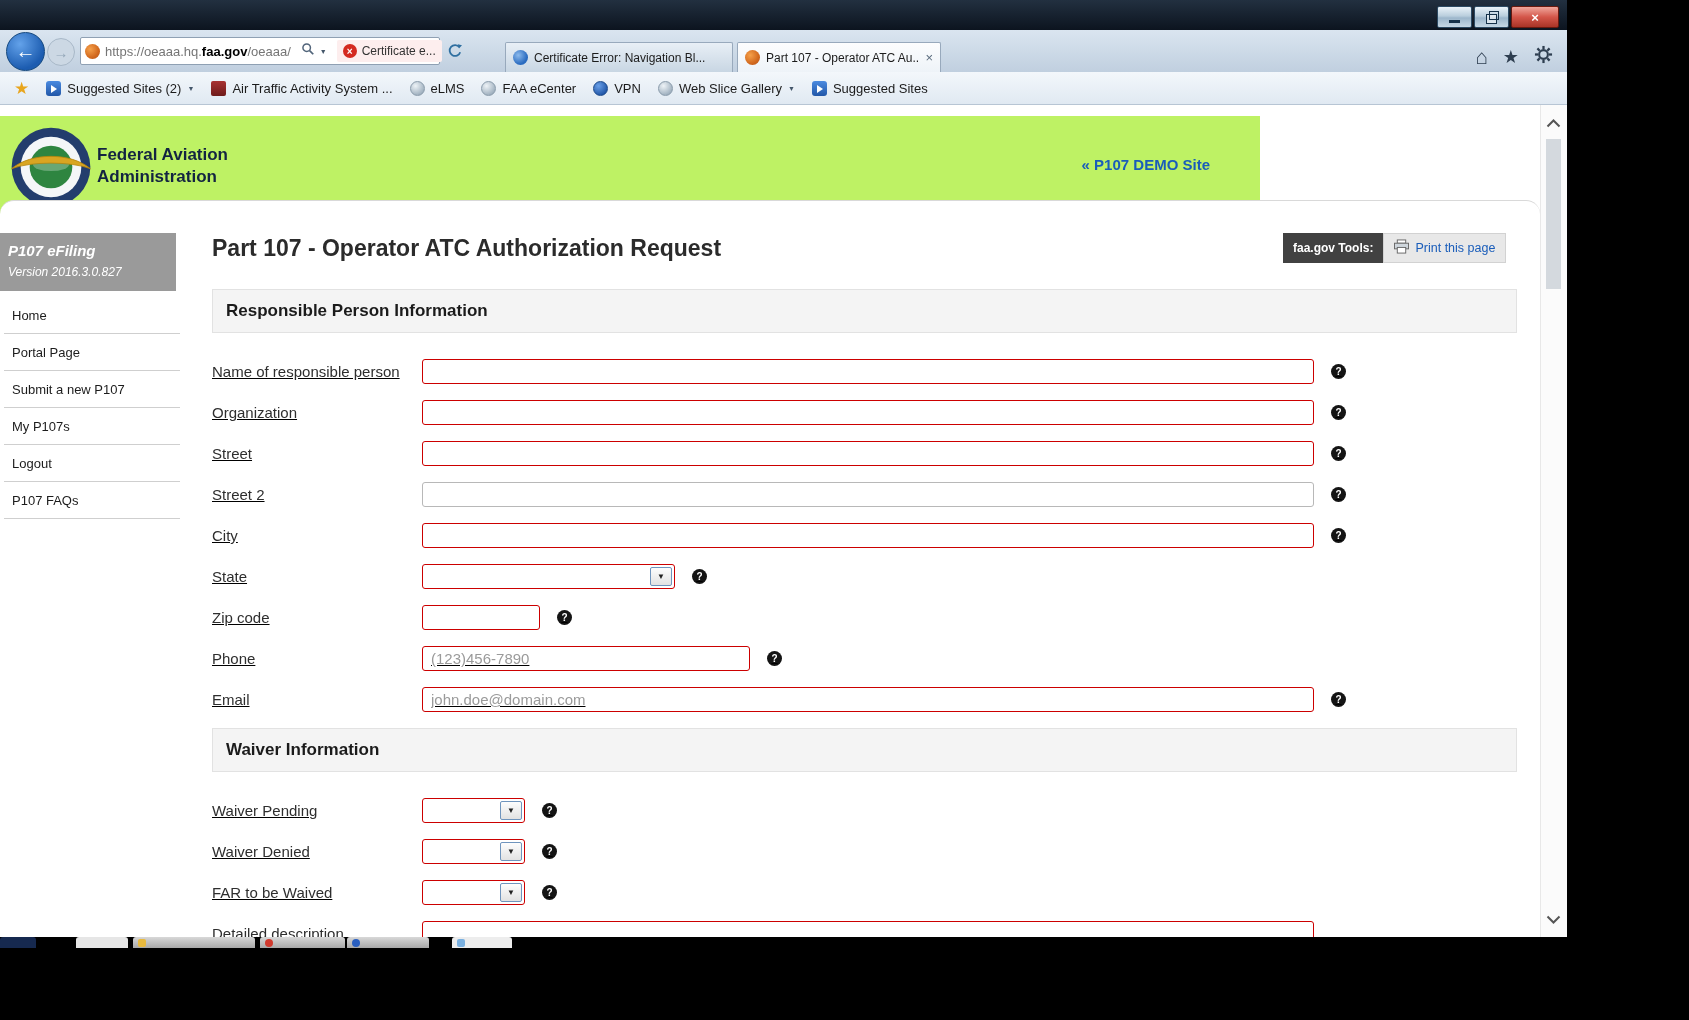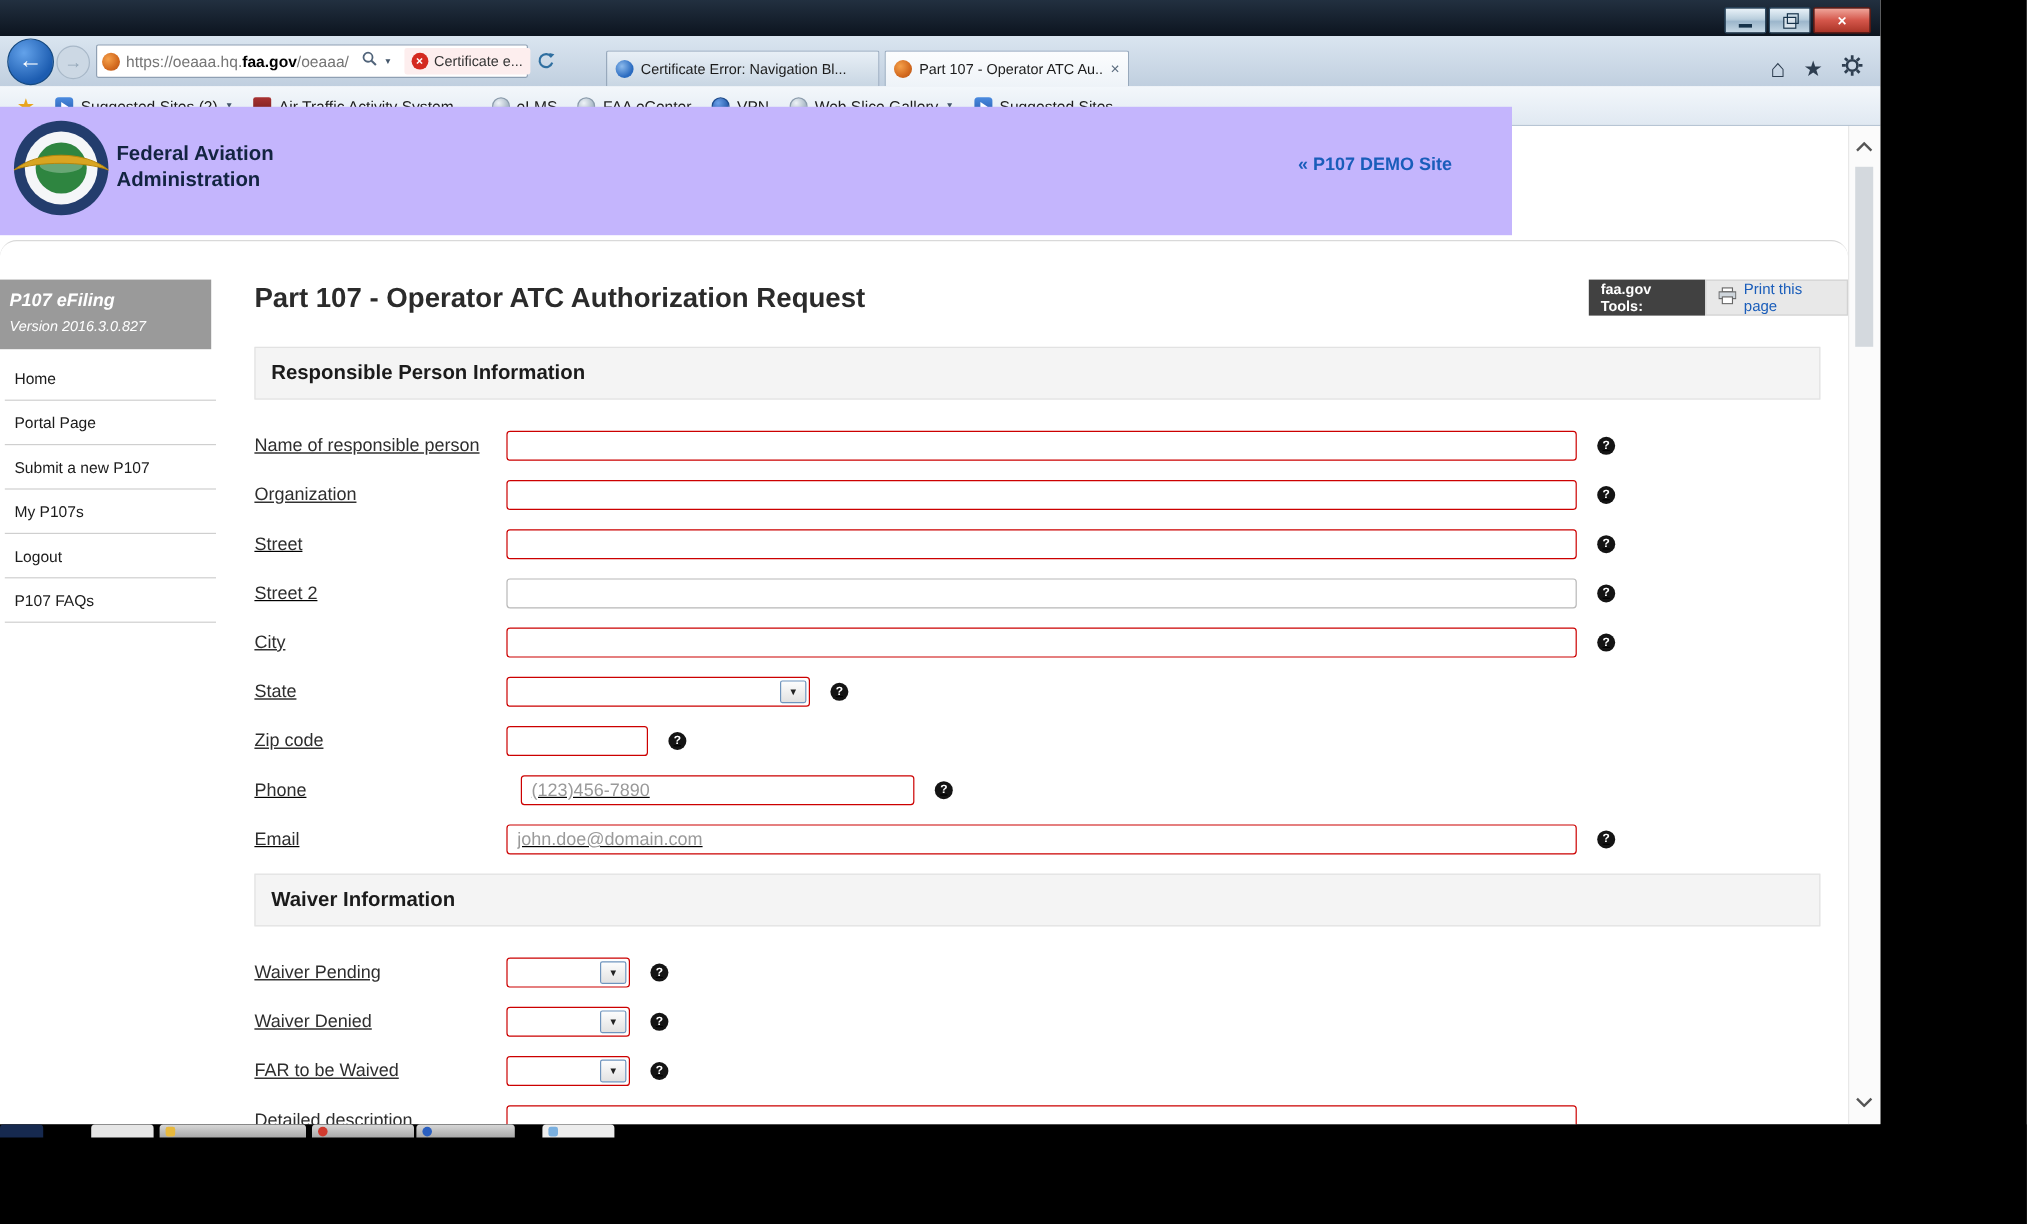--- a/index.html
+++ b/index.html
@@ -49,53 +49,53 @@
   .favbar{position:absolute;left:0;top:72px;width:100%;height:33px;background:linear-gradient(#f3f7fb,#e0e9f2);border-bottom:1px solid #b7c5d4;display:flex;align-items:center;padding-left:14px;gap:17px;box-sizing:border-box;}
   .fav-item{display:flex;align-items:center;gap:6px;font-size:13px;color:#1b1b1b;white-space:nowrap;}
   .fav-star{color:#e8a51d;font-size:17px;line-height:1;}
   .sq-blue{width:15px;height:15px;border-radius:3px;background:linear-gradient(#4b8be0,#2257a8);position:relative;}
   .sq-blue::after{content:"";position:absolute;left:5px;top:4px;border-left:6px solid #fff;border-top:4px solid transparent;border-bottom:4px solid transparent;}
   .sq-red{width:15px;height:15px;border-radius:2px;background:linear-gradient(#a83232,#6e1a1a);}
   .ball{width:15px;height:15px;border-radius:50%;background:radial-gradient(circle at 35% 30%,#eef3f7,#9fb0bf 75%);border:1px solid #8a9bab;box-sizing:border-box;}
   .ball.vpn{background:radial-gradient(circle at 35% 30%,#6aa0e8,#2257a8 75%);border-color:#1c4a8c;}
 
   
-  .faa-header{position:absolute;left:0;top:89px;width:1260px;height:107px;background:#c4b5fd;}
+  .faa-header{position:absolute;left:0;top:116px;width:1260px;height:107px;background:#bef264;}
   .faa-logo{position:absolute;left:10px;top:10px;}
   .agency{position:absolute;left:97px;top:28px;font-size:17px;font-weight:bold;color:#132441;line-height:1.3;}
   .demo-link{position:absolute;right:50px;top:40px;font-size:15px;font-weight:bold;color:#1a5dba;cursor:pointer;}
 
   
   .card{position:absolute;left:0;top:200px;width:1540px;height:737px;background:#fff;border-radius:14px 14px 0 0;border-top:1px solid #d9d9d9;box-sizing:border-box;}
 
   
   .side-head{position:absolute;left:0;top:32px;width:176px;height:58px;background:#9a9a9a;color:#fff;padding:9px 0 0 8px;box-sizing:border-box;}
   .side-title{font-size:15px;font-weight:bold;font-style:italic;}
   .side-version{font-size:12px;font-style:italic;margin-top:6px;}
   .side-menu{position:absolute;left:4px;top:96px;width:176px;}
   .side-item{height:36px;display:flex;align-items:center;padding-left:8px;font-size:13px;color:#1c1c1c;border-bottom:1px solid #cfcfcf;cursor:pointer;}
 
   
   .page-title{position:absolute;left:212px;top:34px;font-size:23px;font-weight:bold;color:#2b2b2b;}
-  .tools{position:absolute;left:1324px;top:32px;height:30px;display:flex;}
+  .tools{position:absolute;left:1283px;top:32px;height:30px;display:flex;}
   .tools-label{background:#414141;color:#fff;font-weight:bold;font-size:12px;display:flex;align-items:center;padding:0 10px;}
   .print-btn{background:#e8e8e8;border:1px solid #d2d2d2;display:flex;align-items:center;gap:6px;padding:0 10px;font-size:12.5px;color:#1a5dba;cursor:pointer;box-sizing:border-box;}
 
   
   .form{position:absolute;left:212px;top:88px;width:1305px;}
   .section-bar{height:44px;background:#f4f4f4;border:1px solid #e2e2e2;box-sizing:border-box;display:flex;align-items:center;padding-left:13px;font-size:17px;font-weight:bold;color:#1b1b1b;margin-bottom:26px;}
   .frow{display:flex;align-items:center;height:25px;margin-bottom:16px;text-decoration:underline;}
   .flabel{width:210px;font-size:15px;color:#2e2e2e;flex:0 0 auto;}
   .txt{height:25px;box-sizing:border-box;border:1px solid #cc0000;border-radius:3px;padding:0 8px;font-family:inherit;font-size:15px;color:#333;outline:none;background:#fff;}
   .txt::placeholder{color:#9a9a9a;}
   .txt.opt{border-color:#b8b8b8;}
   .w-wide{width:892px;}
   .w-state{width:253px;}
   .w-zip{width:118px;}
-  .w-phone{width:328px;margin-left:12px;}
+  .w-phone{width:328px;}
   .w-sm{width:103px;}
   .sel{height:25px;box-sizing:border-box;border:1px solid #cc0000;border-radius:3px;background:#fff;position:relative;cursor:pointer;}
   .sel .abox{position:absolute;right:2px;top:2px;width:22px;height:19px;border:1px solid #6f94bd;background:linear-gradient(#fdfdfd,#e2e2e2);border-radius:2px;display:flex;align-items:center;justify-content:center;font-size:8px;color:#222;box-sizing:border-box;}
   .help{width:15px;height:15px;border-radius:50%;background:#141414;color:#fff;font-size:10px;font-weight:bold;display:flex;align-items:center;justify-content:center;margin-left:17px;flex:0 0 auto;cursor:pointer;}
 
   
   .scrollcol{position:absolute;left:1540px;top:105px;width:27px;height:832px;background:#fbfbfb;border-left:1px solid #e8e8e8;box-sizing:border-box;}
   .scr-up{position:absolute;top:9px;left:5px;cursor:pointer;}
   .scr-dn{position:absolute;bottom:9px;left:5px;cursor:pointer;}
   .scr-thumb{position:absolute;left:5px;top:34px;width:15px;height:150px;background:#d4d9de;cursor:grab;}

